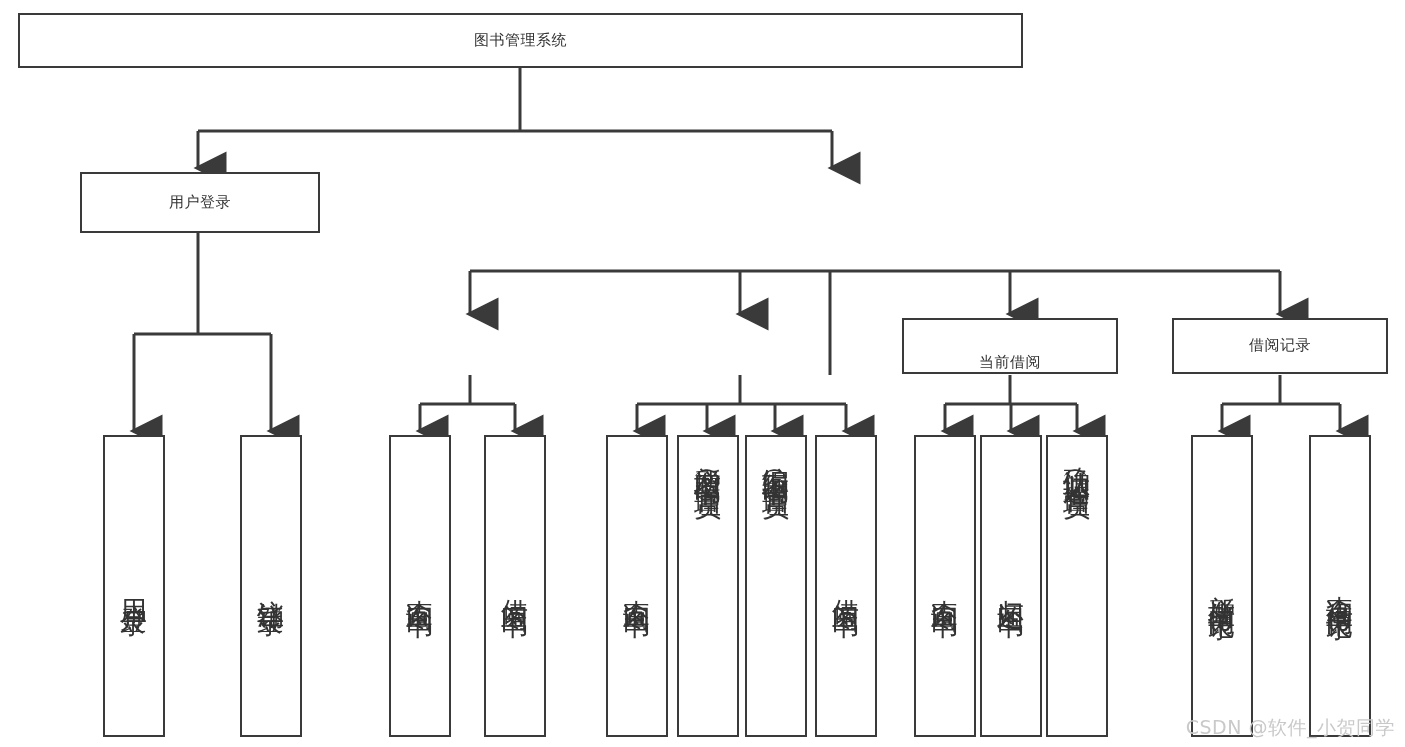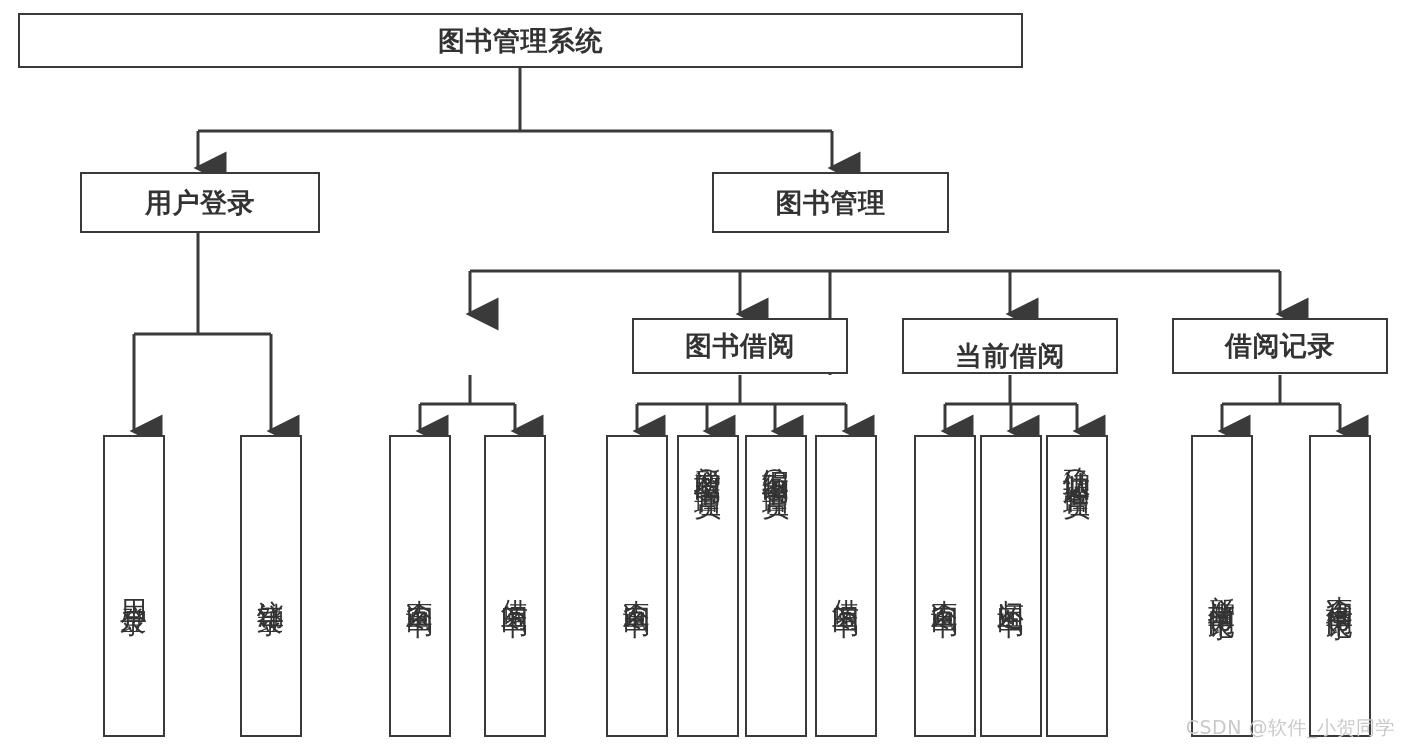--- a/index.html
+++ b/index.html
@@ -38,23 +38,22 @@
   }
   .node-label {
     display: block;
     text-align: center;
     line-height: 1.18;
     color: #333333;
     letter-spacing: 0.5px;
   }
   
   .h-node .node-label {
-    font-size: 27px;
+    font-size: 15px;
     white-space: nowrap;
-    font-weight: bold;
   }
   
   .v-node {
     align-items: flex-start;
     padding-top: 8px;
   }
   .v-node .node-label {
     writing-mode: vertical-rl;
     text-orientation: upright;
     font-size: 27px;
@@ -133,27 +132,21 @@
     </g>
   </svg>
 
   <div class="node h-node" style="left:18px; top:13px; width:1005px; height:55px;">
     <span class="node-label">图书管理系统</span>
   </div>
 
   <div class="node h-node" style="left:80px; top:172px; width:240px; height:61px;">
     <span class="node-label">用户登录</span>
   </div>
-  <div class="node h-node" style="left:712px; top:172px; width:237px; height:61px;">
-    <span class="node-label">图书管理</span>
-  </div>
 
-  <div class="node h-node" style="left:632px; top:318px; width:216px; height:56px;">
-    <span class="node-label">图书借阅</span>
-  </div>
   <div class="node h-node" style="left:902px; top:318px; width:216px; height:56px;align-items:flex-end;">
     <span class="node-label">当前借阅</span>
   </div>
   <div class="node h-node" style="left:1172px; top:318px; width:216px; height:56px;">
     <span class="node-label">借阅记录</span>
   </div>
 
   <div class="node v-node centered" style="left:103px; top:435px; width:62px; height:302px;">
     <span class="node-label">用户登录</span>
   </div>

